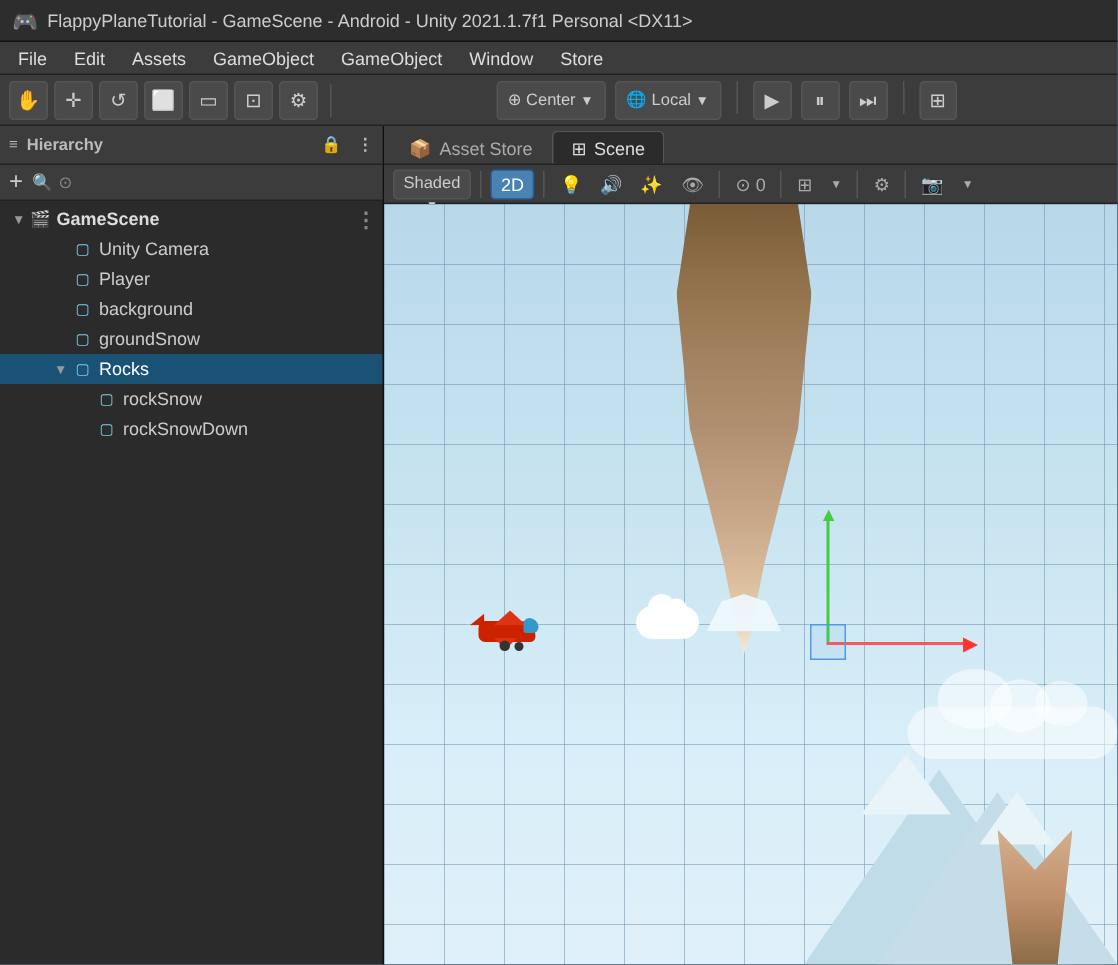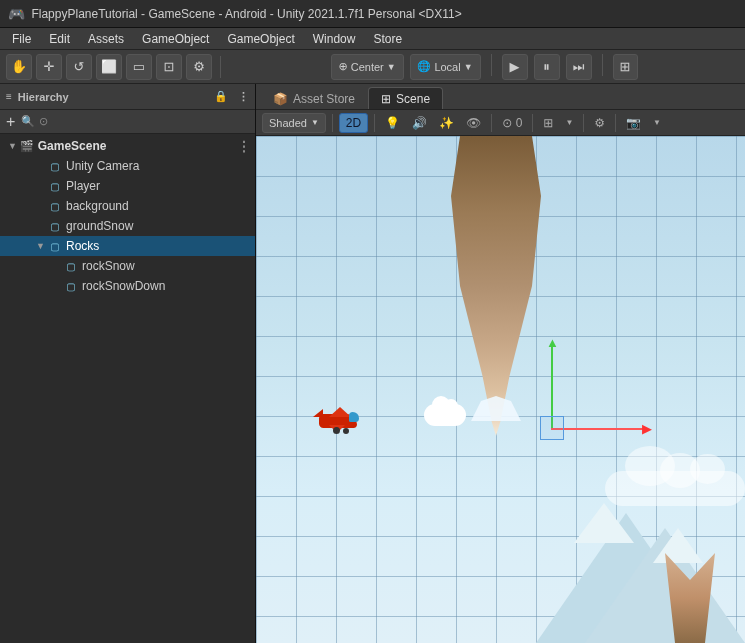--- a/index.html
+++ b/index.html
@@ -212,20 +212,21 @@
     .scene-dropdown {
       background: #4a4a4a;
       border: 1px solid #555;
       border-radius: 3px;
       color: #ccc;
       padding: 2px 6px;
       font-size: 11px;
       height: 20px;
       display: flex; align-items: center; gap: 4px;
       cursor: pointer;
+      flex-direction: column;
     }
     .scene-btn {
       background: none;
       border: none;
       color: #aaa;
       cursor: pointer;
       font-size: 12px;
       padding: 2px 4px;
       border-radius: 2px;
       height: 20px;
@@ -409,21 +410,21 @@
         <span>Scene</span>
       </div>
     </div>
 
     <div id="scene-toolbar">
       <div class="scene-dropdown">
         <span>Shaded</span>
         <span style="font-size:8px;">▼</span>
       </div>
       <div class="scene-sep"></div>
-      <div class="scene-btn" style="background:#4a82b4; color:#0f172a; border-radius:3px; padding: 2px 6px; border: 1px solid #2a62a4;">
+      <div class="scene-btn" style="background:#4a82b4; color:#ffffff; border-radius:3px; padding: 2px 6px; border: 1px solid #2a62a4;">
         <span>2D</span>
       </div>
       <div class="scene-sep"></div>
       <div class="scene-btn" title="Lighting">💡</div>
       <div class="scene-btn" title="Audio">🔊</div>
       <div class="scene-btn" title="Effects">✨</div>
       <div class="scene-btn" title="Scene Visibility">👁</div>
       <div class="scene-sep"></div>
       <div class="scene-btn" title="Gizmos">⊙ 0</div>
       <div class="scene-sep"></div>

